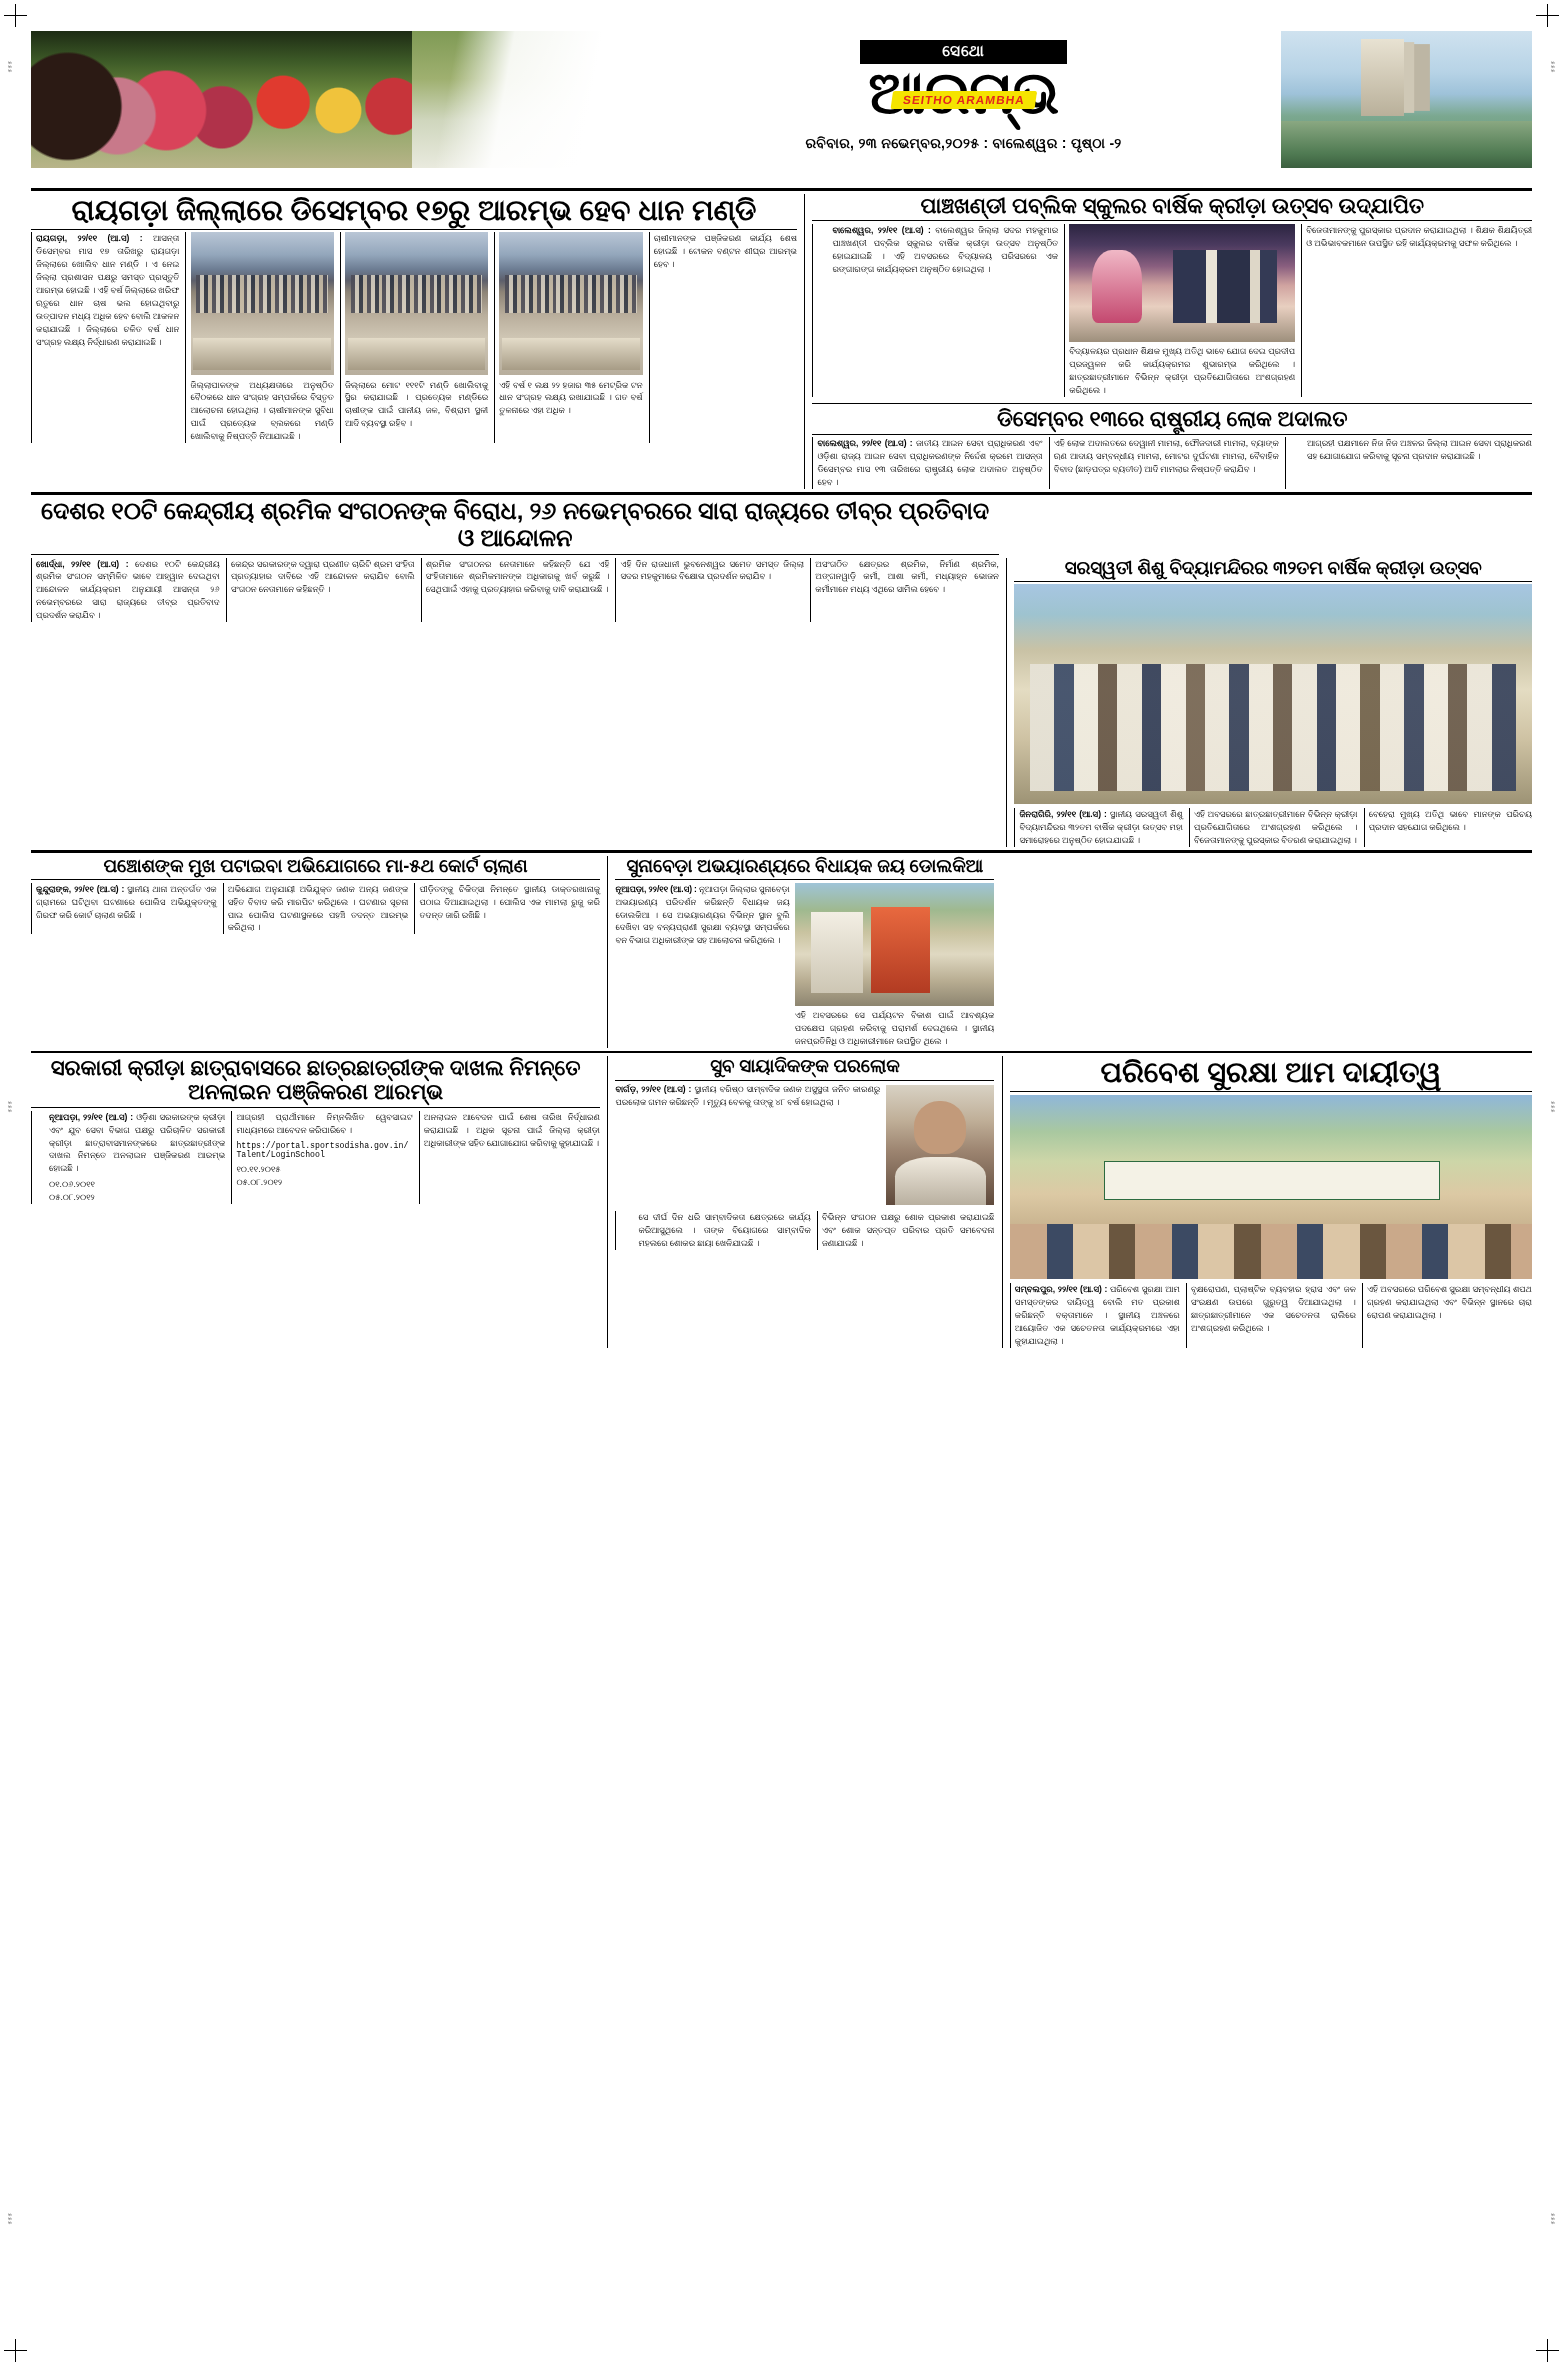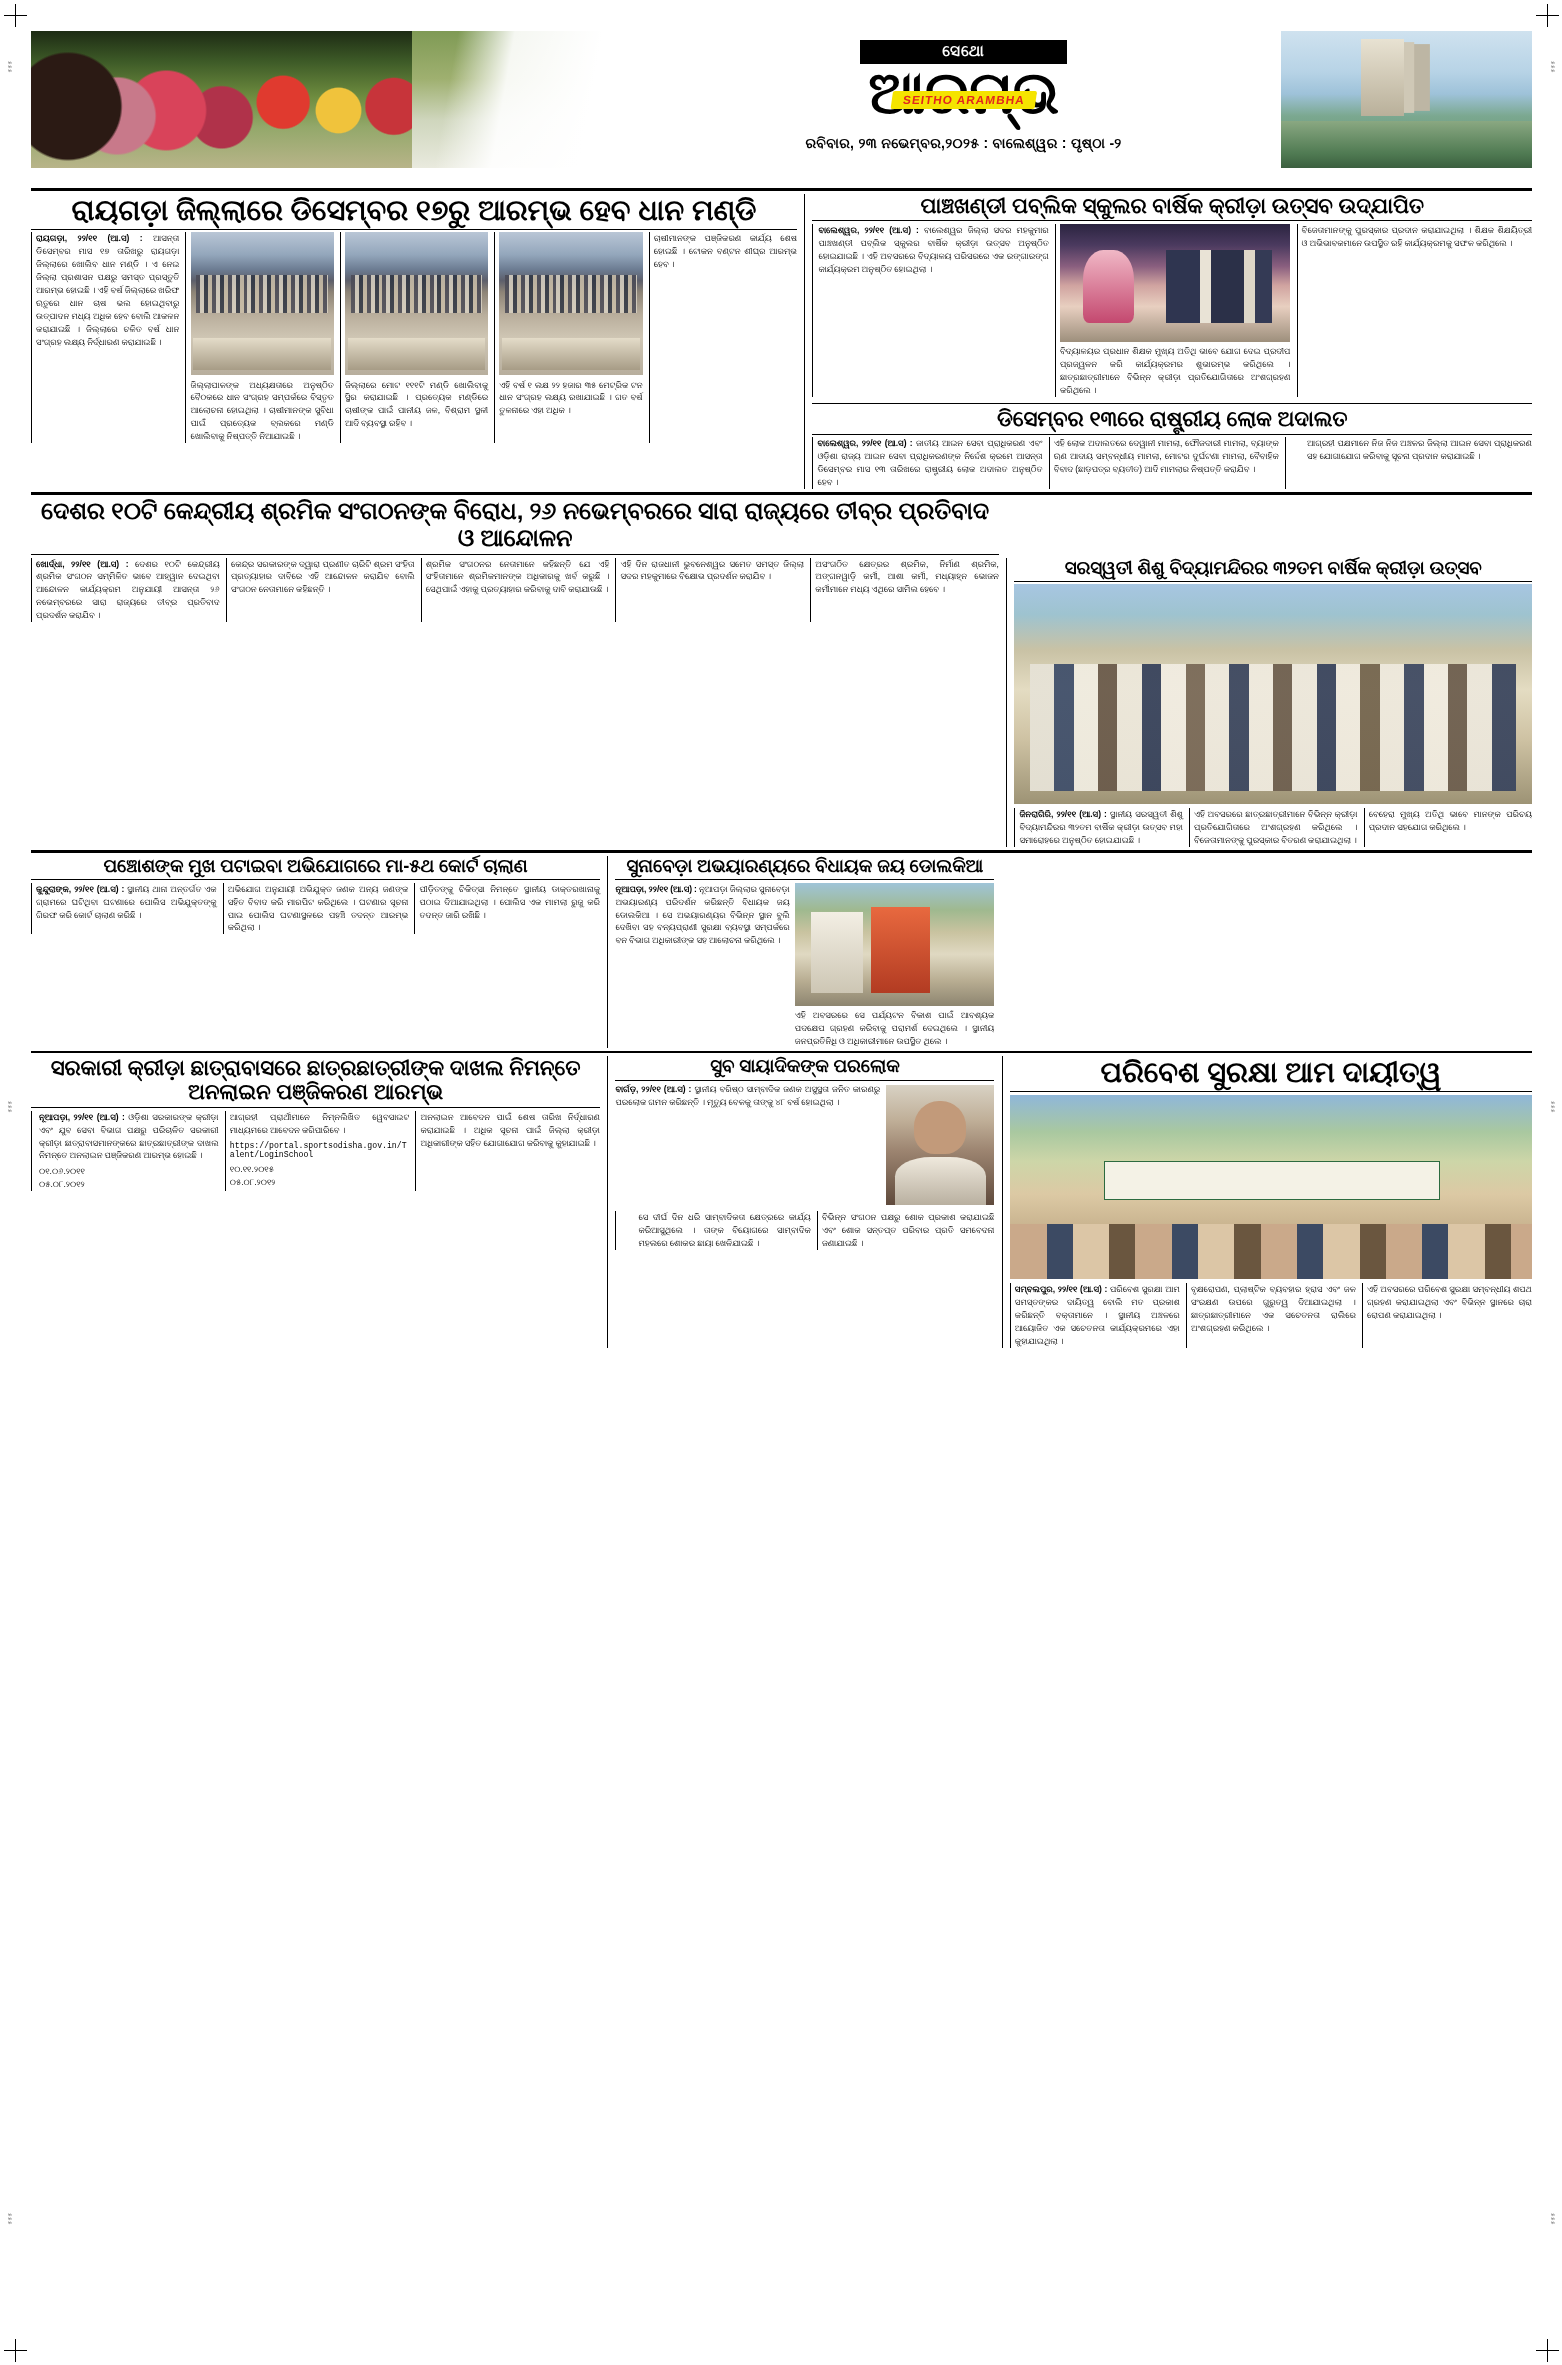--- a/index.html
+++ b/index.html
@@ -292,21 +292,21 @@
         </div>
       </div>
     </div>
 
     <div class="vsep"></div>
 
     <div class="col">
       <div class="headline h-md">ପାଞ୍ଚଖଣ୍ଡୀ ପବ୍ଲିକ ସ୍କୁଲର ବାର୍ଷିକ କ୍ରୀଡ଼ା ଉତ୍ସବ ଉଦ୍‌ଯାପିତ</div>
       <div class="rule-thin"></div>
       <div class="cols" style="gap:6.1px;">
-        <div class="col colrule" style="padding-left:5px;">
+        <div class="col colrule" style="padding-left:19px;">
           <div class="body-txt">
             <span class="lede">ବାଲେଶ୍ୱର, ୨୨/୧୧ (ଆ.ସ) :</span>
             <span>ବାଲେଶ୍ୱର ଜିଲ୍ଲା ସଦର ମହକୁମାର ପାଞ୍ଚଖଣ୍ଡୀ ପବ୍ଲିକ ସ୍କୁଲର ବାର୍ଷିକ କ୍ରୀଡ଼ା ଉତ୍ସବ ଅନୁଷ୍ଠିତ ହୋଇଯାଇଛି । ଏହି ଅବସରରେ ବିଦ୍ୟାଳୟ ପରିସରରେ ଏକ ରଙ୍ଗାରଙ୍ଗ କାର୍ଯ୍ୟକ୍ରମ ଅନୁଷ୍ଠିତ ହୋଇଥିଲା ।</span>
           </div>
         </div>
         <div class="col colrule" style="padding-left:4.1px;">
           <div class="photo ph-stage" style="height:118px;margin-bottom:3.1px;"></div>
           <div class="body-txt">ବିଦ୍ୟାଳୟର ପ୍ରଧାନ ଶିକ୍ଷକ ମୁଖ୍ୟ ଅତିଥି ଭାବେ ଯୋଗ ଦେଇ ପ୍ରଦୀପ ପ୍ରଜ୍ୱଳନ କରି କାର୍ଯ୍ୟକ୍ରମର ଶୁଭାରମ୍ଭ କରିଥିଲେ । ଛାତ୍ରଛାତ୍ରୀମାନେ ବିଭିନ୍ନ କ୍ରୀଡ଼ା ପ୍ରତିଯୋଗିତାରେ ଅଂଶଗ୍ରହଣ କରିଥିଲେ ।</div>
         </div>
         <div class="col colrule" style="padding-left:4.1px;">
@@ -433,21 +433,21 @@
   </div>
 
   <div class="rule-thick"></div>
 
   <div class="cols">
 
     <div class="col" style="flex:0 0 569px;">
       <div class="headline h-md">ସରକାରୀ କ୍ରୀଡ଼ା ଛାତ୍ରାବାସରେ ଛାତ୍ରଛାତ୍ରୀଙ୍କ ଦାଖଲ ନିମନ୍ତେ ଅନଲାଇନ ପଞ୍ଜିକରଣ ଆରମ୍ଭ</div>
       <div class="rule-thin"></div>
       <div class="cols" style="gap:6.1px;">
-        <div class="col colrule" style="padding-left:7px;">
+        <div class="col colrule" style="padding-left:17px;">
           <div class="body-txt">
             <span class="lede">ନୂଆପଡ଼ା, ୨୨/୧୧ (ଆ.ସ) :</span>
             <span>ଓଡ଼ିଶା ସରକାରଙ୍କ କ୍ରୀଡ଼ା ଏବଂ ଯୁବ ସେବା ବିଭାଗ ପକ୍ଷରୁ ପରିଚାଳିତ ସରକାରୀ କ୍ରୀଡ଼ା ଛାତ୍ରାବାସମାନଙ୍କରେ ଛାତ୍ରଛାତ୍ରୀଙ୍କ ଦାଖଲ ନିମନ୍ତେ ଅନଲାଇନ ପଞ୍ଜିକରଣ ଆରମ୍ଭ ହୋଇଛି ।</span>
           </div>
           <div class="body-txt" style="margin-top:3.1px;">୦୧.୦୬.୨୦୧୧</div>
           <div class="body-txt">୦୫.୦୮.୨୦୧୨</div>
         </div>
         <div class="col colrule" style="padding-left:4.1px;">
           <div class="body-txt">ଆଗ୍ରହୀ ପ୍ରାର୍ଥୀମାନେ ନିମ୍ନଲିଖିତ ୱେବସାଇଟ ମାଧ୍ୟମରେ ଆବେଦନ କରିପାରିବେ ।</div>
           <div class="url-block" style="margin-top:4.1px;">https://portal.sportsodisha.gov.in/Talent/LoginSchool</div>

